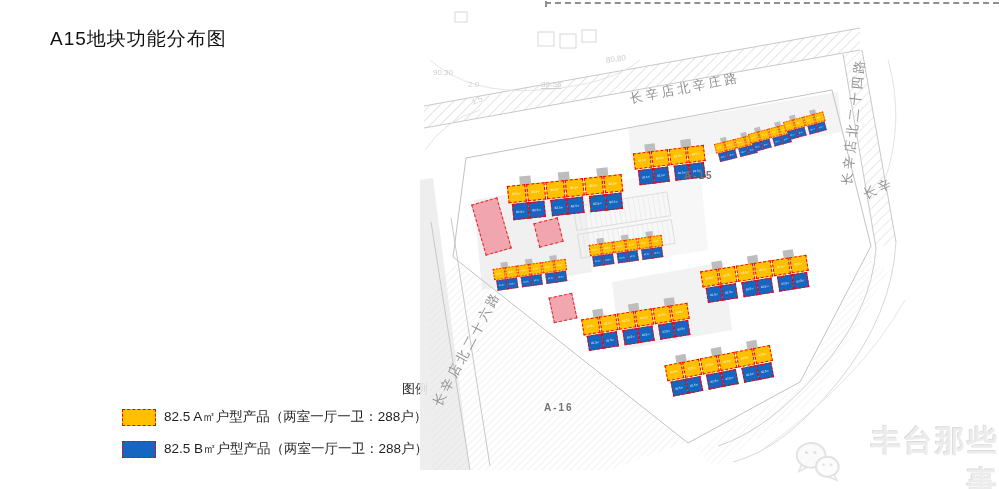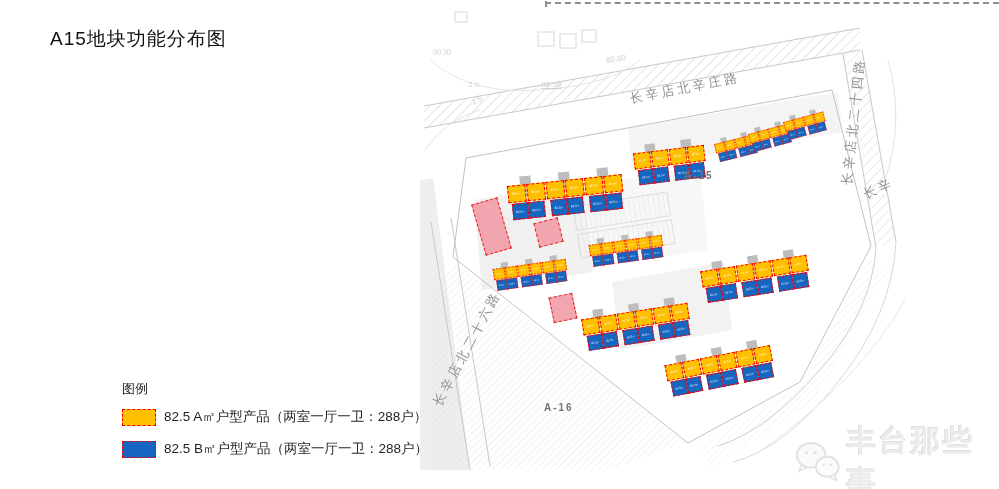--- a/index.html
+++ b/index.html
@@ -1,17 +1,17 @@
 <!DOCTYPE html>
 <html><head>
 <meta charset="utf-8">
 <style>
   html,body{margin:0;padding:0;width:999px;height:489px;background:#fff;overflow:hidden;
     font-family:"Liberation Sans","DejaVu Sans",sans-serif;}
-  .stage{position:relative;width:999px;height:489px;background:#fff;}
+  .stage{position:relative;width:999px;height:489px;background:#fff;text-align:right;}
 
   
   .top-dash{position:absolute;left:545px;top:2px;width:454px;height:0;
     border-top:2px dashed #8f8f8f;}
   .top-dash-tick{position:absolute;left:545px;top:1px;width:2px;height:6px;background:#8f8f8f;}
 
   
   .page-title{position:absolute;left:50px;top:26px;font-size:19px;color:#111;
     letter-spacing:1px;font-weight:400;}
 
@@ -535,21 +535,21 @@
       </div>
       <div class="amenity" style="left: 478px; top: 200px; width: 27px; height: 53px; transform: rotate(-16deg);"></div>
       <div class="amenity" style="left: 536px; top: 220px; width: 25px; height: 25px; transform: rotate(-14deg);"></div>
       <div class="amenity" style="left: 551px; top: 295px; width: 24px; height: 26px; transform: rotate(-12deg);"></div>
       <div class="road-label" style="left: 630px; top: 90px; transform: rotate(-11deg);">长辛店北辛庄路</div>
       <div class="road-label" style="left: 847px; top: 176px; transform: rotate(-84deg);">长辛店北二十四路</div>
       <div class="road-label" style="left: 437px; top: 396px; transform: rotate(-62deg);">长辛店北二十六路</div>
       <div class="road-label" style="left: 864px; top: 186px; transform: rotate(-24deg);">长辛</div>
       <div class="parcel-label" style="left: 684px; top: 170px;">A-15</div>
       <div class="parcel-label" style="left: 544px; top: 402px;">A-16</div>
-      <div class="mark-label" style="left: 433px; top: 48px; transform: rotate(0deg); font-family: Liberation Serif, serif;">90.30</div>
+      <div class="mark-label" style="left: 433px; top: 68px; transform: rotate(0deg);">90.30</div>
       <div class="mark-label" style="left: 468px; top: 80px; transform: rotate(0deg);">2.0</div>
       <div class="mark-label" style="left: 472px; top: 98px; transform: rotate(-22deg);">1.5</div>
       <div class="mark-label" style="left: 541px; top: 80px; transform: rotate(0deg); text-decoration: underline;">82-56</div>
       <div class="mark-label" style="left: 606px; top: 56px; transform: rotate(-8deg);">80.80</div>
     </div>
 
   <div class="legend">
     <div class="legend-heading">图例</div>
     <div class="legend-row">
       <span class="legend-swatch" style="background: rgb(255, 192, 0);"></span>

